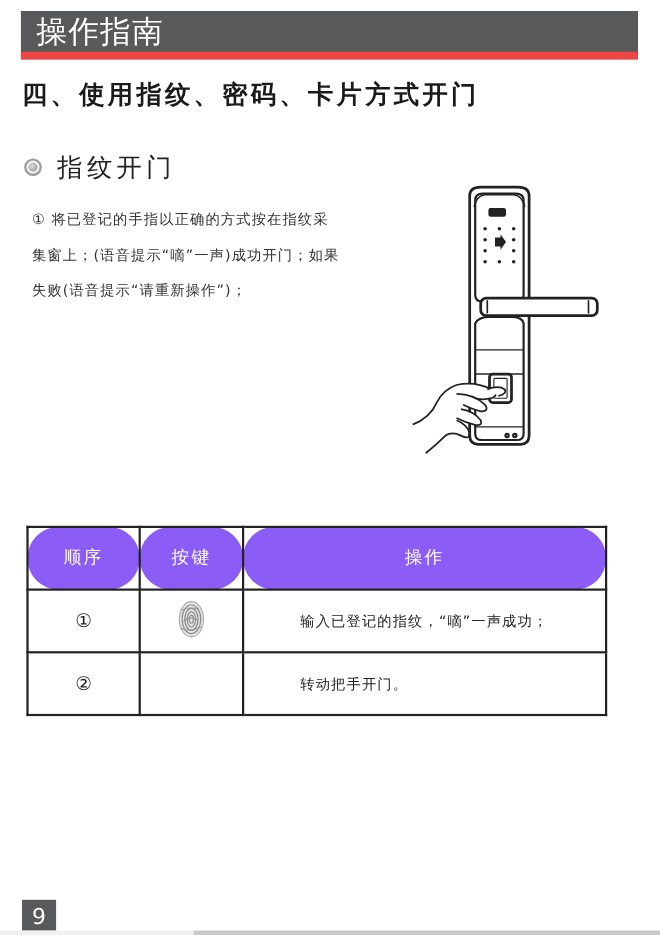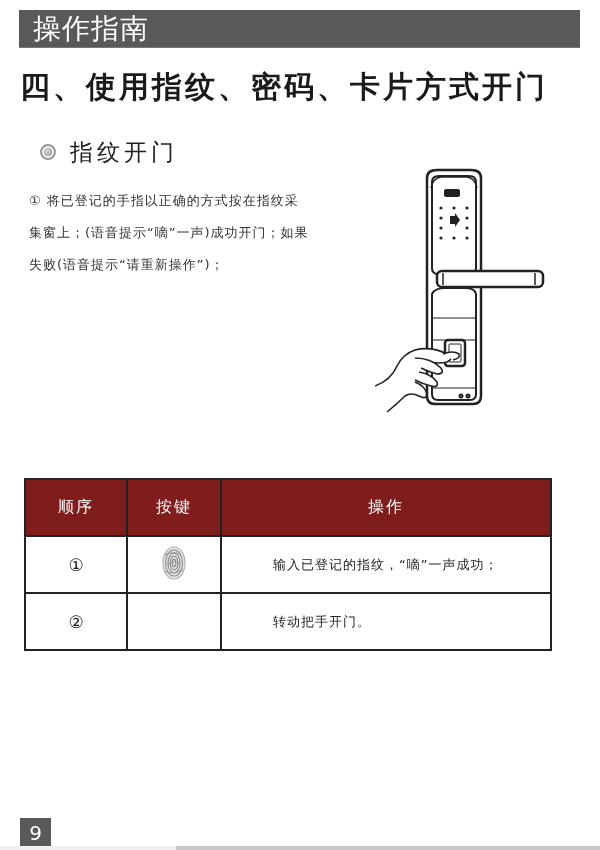--- a/index.html
+++ b/index.html
@@ -5,33 +5,33 @@
   html, body { margin: 0; padding: 0; }
   body {
     width: 600px; height: 850px; position: relative; overflow: hidden;
     background: #ffffff;
     font-family: "DejaVu Sans", "Liberation Sans", sans-serif;
     color: #222;
   }
   .header-bar {
     position: absolute; left: 19px; top: 10px; width: 561px; height: 37px;
     background: #58595b;
-    border-bottom: 1px solid #ef4444;
+    border-bottom: 7px solid #ef4444;
   }
   .header-title {
     position: absolute; left: 14px; top: 1px;
     color: #ffffff; font-size: 28px; line-height: 35px; letter-spacing: 1px;
   }
   .section-title {
     position: absolute; left: 20px; top: 72px;
-    font-size: 30px; font-weight: bold; color: #1a1a1a; letter-spacing: 3px;
+    font-size: 23px; font-weight: bold; color: #1a1a1a; letter-spacing: 3px;
     line-height: 30px;
   }
   .sub-title {
-    position: absolute; left: 40px; top: 136px; height: 32px;
+    position: absolute; left: 22px; top: 136px; height: 32px;
     display: flex; align-items: center;
   }
   .radio-icon {
     width: 16px; height: 16px; border-radius: 50%;
     border: 2px solid #9a9a9a; box-sizing: border-box;
     display: flex; align-items: center; justify-content: center;
     margin-right: 14px; background: #f2f2f2;
   }
   .radio-icon .dot {
     width: 8px; height: 8px; border-radius: 50%;
@@ -55,22 +55,22 @@
     position: absolute; left: 24px; top: 478px; width: 528px;
     border-collapse: collapse;
     font-size: 14px;
   }
   .op-table th, .op-table td {
     border: 2px solid #222;
     text-align: center;
     padding: 0;
   }
   .op-table th {
-    background: #7f1d1d; color: #ffffff; font-weight: normal;
-    height: 55px; font-size: 16px; letter-spacing: 2px;
+    background: #8b5cf6; color: #ffffff; font-weight: normal;
+    height: 55px; font-size: 16px; letter-spacing: 2px; border-radius: 28px;
   }
   .op-table td { height: 55px; color: #222; }
   .op-table td.op-text { text-align: left; padding-left: 51px; font-size: 13px; letter-spacing: 1px; }
   .op-table td.idx { font-size: 17px; }
   .fingerprint-icon { display: inline-block; vertical-align: middle; }
 
   .page-number {
     position: absolute; left: 20px; top: 818px; width: 31px; height: 28px;
     background: #58595b; color: #ffffff; font-size: 20px;
     text-align: center; line-height: 30px;

